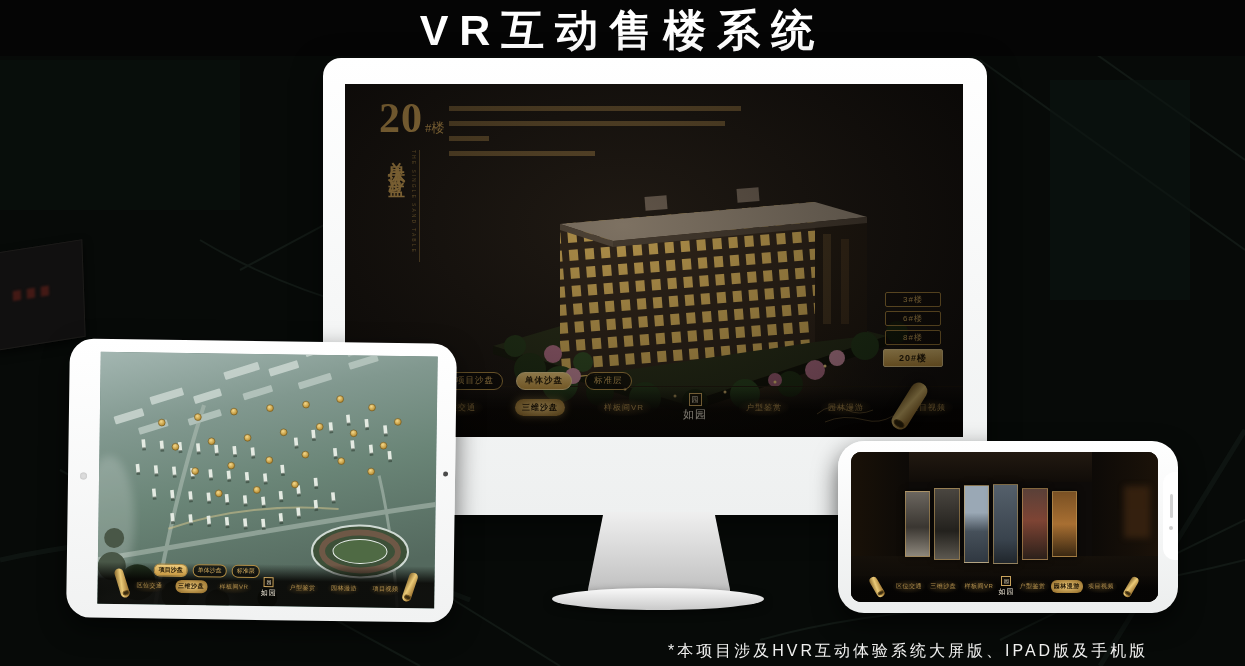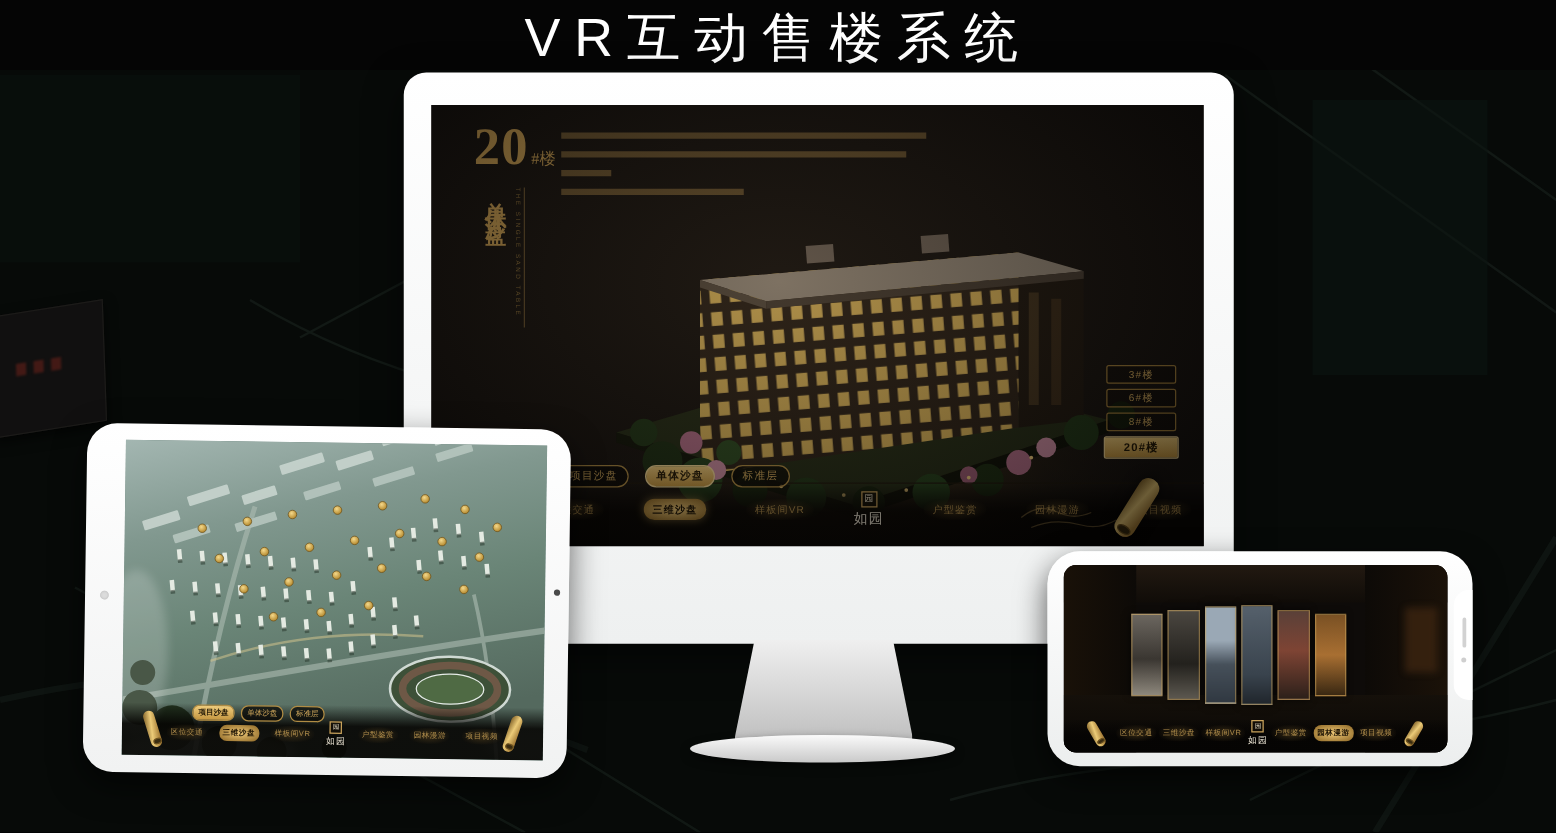--- a/index.html
+++ b/index.html
@@ -7,21 +7,21 @@
          font-family:"Liberation Sans","DejaVu Sans",sans-serif;}
   
   .bg-map{position:absolute;inset:0;}
   .bg-plaque{position:absolute;left:-6px;top:246px;width:88px;height:96px;background:#111010;
              border:1px solid #1c1b19;transform:skewY(-7deg) rotate(-2deg);box-shadow:0 4px 10px rgba(0,0,0,.6);}
   .bg-plaque .chars{position:absolute;left:18px;top:40px;display:flex;gap:6px;filter:blur(1px);opacity:.55;}
   .bg-plaque .chars i{display:block;width:8px;height:10px;background:#6d221a;}
   
   .title-band{position:absolute;left:0;top:0;width:100%;height:56px;background:#050505;}
   .page-title{position:absolute;left:0;top:2px;width:100%;text-align:center;color:#fff;
-              font-size:43px;font-weight:400;letter-spacing:11px;}
+              font-size:43px;font-weight:700;letter-spacing:11px;}
   
   .footnote{position:absolute;left:668px;top:641px;color:#f0f0ef;font-size:16px;letter-spacing:3px;}
   
   .monitor-body{position:absolute;left:323px;top:58px;width:664px;height:457px;background:linear-gradient(#ffffff,#eef0f0);
                 border-radius:18px 18px 8px 8px;box-shadow:0 10px 30px rgba(0,0,0,.55);}
   .monitor-screen{position:absolute;left:22px;top:26px;width:618px;height:353px;background:#171310;overflow:hidden;}
   .screen-vignette{position:absolute;inset:0;background:radial-gradient(ellipse at 45% 40%,rgba(58,46,30,.25),rgba(0,0,0,.55) 85%);pointer-events:none;}
   .stand-neck{position:absolute;left:588px;top:512px;width:142px;height:84px;
               background:linear-gradient(180deg,#efefef,#d4d4d4 55%,#bdbdbd);
               clip-path:polygon(11% 0,89% 0,100% 92%,100% 100%,0 100%,0 92%);}
@@ -455,14 +455,15 @@
       </div>
       <div class="scroll-cap ph-scroll-l"></div>
       <div class="scroll-cap ph-scroll-r"></div>
     </div>
     <div class="phone-notch">
       <span class="notch-slit"></span>
       <span class="notch-cam"></span>
     </div>
   </div>
 
+  <div class="footnote">*本项目涉及HVR互动体验系统大屏版、IPAD版及手机版</div>
 
 </div>
 
 </body></html>

